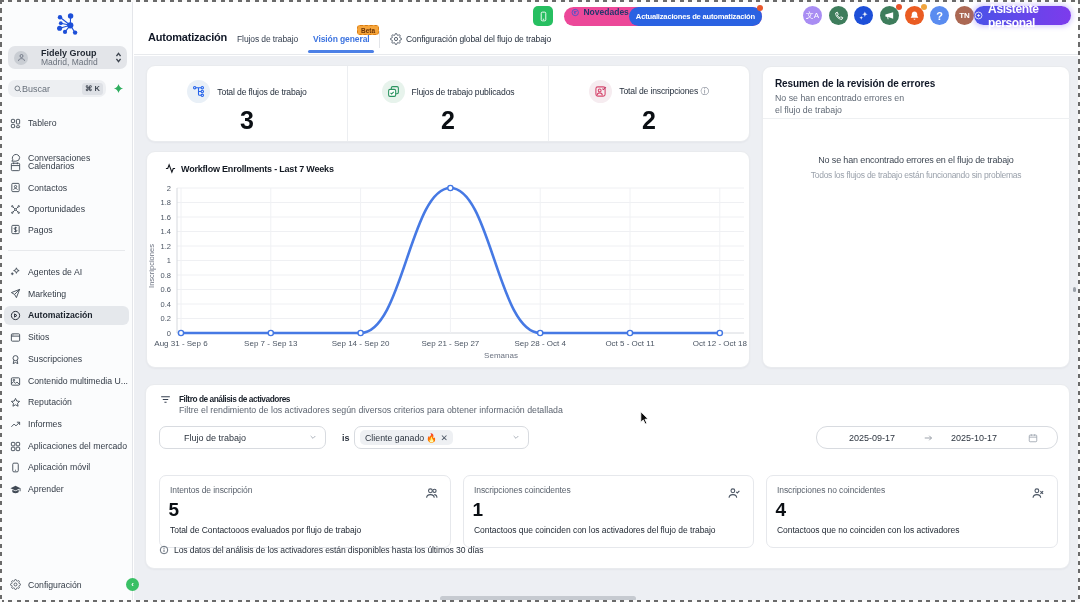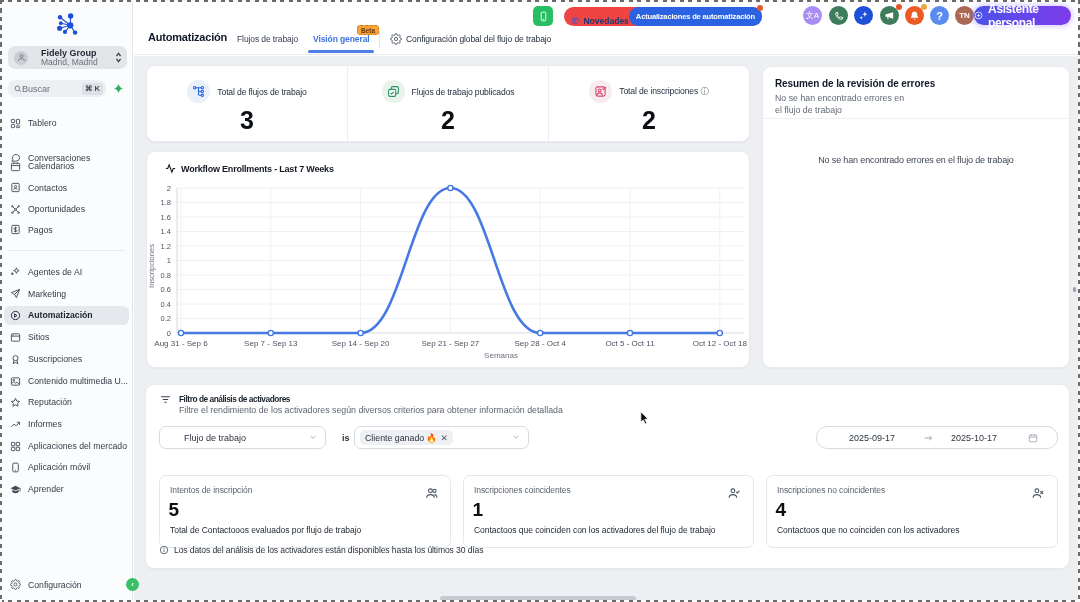--- a/index.html
+++ b/index.html
@@ -27,21 +27,21 @@
 
 #header{left:134px;top:0;width:946px;height:55px;background:#fff;border-bottom:1px solid #e8eaed;}
 #title{left:148px;top:31px;font-size:11px;font-weight:bold;color:#111827;letter-spacing:-0.2px;}
 .tab{position:absolute;top:34px;font-size:8.5px;color:#374151;letter-spacing:-0.1px;}
 #tab2{color:#3d74e0;font-weight:bold;}
 #tabline{left:308px;top:50px;width:66px;height:2.5px;background:#4c80e6;border-radius:2px;}
 #beta{left:357px;top:25px;font-size:6.5px;font-weight:bold;color:#6b3305;background:#f6a53b;border:1px dashed #d97c12;border-radius:3px;padding:0.5px 3px;}
 #tabsep{left:379px;top:31px;width:1px;height:17px;background:#e3e5e9;}
 
 #hr-app{left:533px;top:6px;width:20px;height:20px;border-radius:5px;background:#27bf61;display:flex;align-items:center;justify-content:center;}
-#hr-pill{left:564px;top:7px;width:198px;height:19px;background:#ef4444;border-radius:11px;display:flex;align-items:flex-end;padding-left:7px;}
+#hr-pill{left:564px;top:7px;width:198px;height:19px;background:#ec4899;border-radius:11px;display:flex;align-items:flex-start;padding-left:7px;}
 #hr-pill .nov{font-size:8.5px;font-weight:bold;color:#23366d;margin-left:4px;}
 #hr-bluepill{margin-left:auto;height:19px;background:#2a62e2;border-radius:11px;color:#fff;font-size:7.6px;font-weight:bold;display:flex;align-items:center;padding:0 7px;letter-spacing:-0.2px;white-space:nowrap;}
 #hr-dot1{left:757px;top:5px;width:6px;height:6px;border-radius:50%;background:#e8572c;}
 .cbtn{position:absolute;top:6px;width:19px;height:19px;border-radius:50%;display:flex;align-items:center;justify-content:center;}
 .badge{position:absolute;width:6px;height:6px;border-radius:50%;top:4px;}
 #asst{left:974px;top:6px;width:97px;height:19px;border-radius:10px;background:linear-gradient(90deg,#4b52e8,#7d3bec);color:#fff;font-size:12px;font-weight:bold;display:flex;align-items:center;justify-content:center;box-shadow:0 0 5px 2px rgba(124,93,250,.28);letter-spacing:-0.4px;}
 
 #content{left:134px;top:56px;width:946px;height:546px;background:#edeff3;}
 .card{position:absolute;background:#fff;border:1px solid #e9ebee;border-radius:9px;box-shadow:0 1px 2px rgba(16,24,40,.04);}
 
@@ -437,20 +437,21 @@
     <text x="573.8" y="168" text-anchor="middle" font-size="8" fill="#4b5563" font-family="Liberation Sans">Oct 12 - Oct 18</text>
     <text x="355" y="180" text-anchor="middle" font-size="8" fill="#6b7280" font-family="Liberation Sans">Semanas</text>
     <text x="8" y="88" text-anchor="middle" font-size="7.5" fill="#6b7280" font-family="Liberation Sans" transform="rotate(-90 8 88)">Inscripciones</text>
   </svg>
 
 <div class="card" id="errcard">
   <h3>Resumen de la revisión de errores</h3>
   <div class="sub">No se han encontrado errores en<br>el flujo de trabajo</div>
   <div class="abs" id="errdiv"></div>
   <div class="abs" id="errmain">No se han encontrado errores en el flujo de trabajo</div>
+  <div class="abs" id="errsub">Todos los flujos de trabajo están funcionando sin problemas</div>
 </div>
 
 <div class="card" id="filter">
   <svg class="abs" style="left:13px;top:8px" width="13" height="13" viewBox="0 0 24 24" fill="none" stroke="#374151" stroke-width="2">
       <path d="M4 7h16M7 12h10M10 17h4"></path>
     </svg>
   <div class="abs" id="ftitle">Filtro de análisis de activadores</div>
   <div class="abs" id="fsub">Filtre el rendimiento de los activadores según diversos criterios para obtener información detallada</div>
   <div class="field" id="fld1">Flujo de trabajo<span class="chv"><svg width="8" height="8" viewBox="0 0 24 24" fill="none" stroke="#9ca3af" stroke-width="2.5">
           <path d="M5 9l7 7 7-7"></path>

